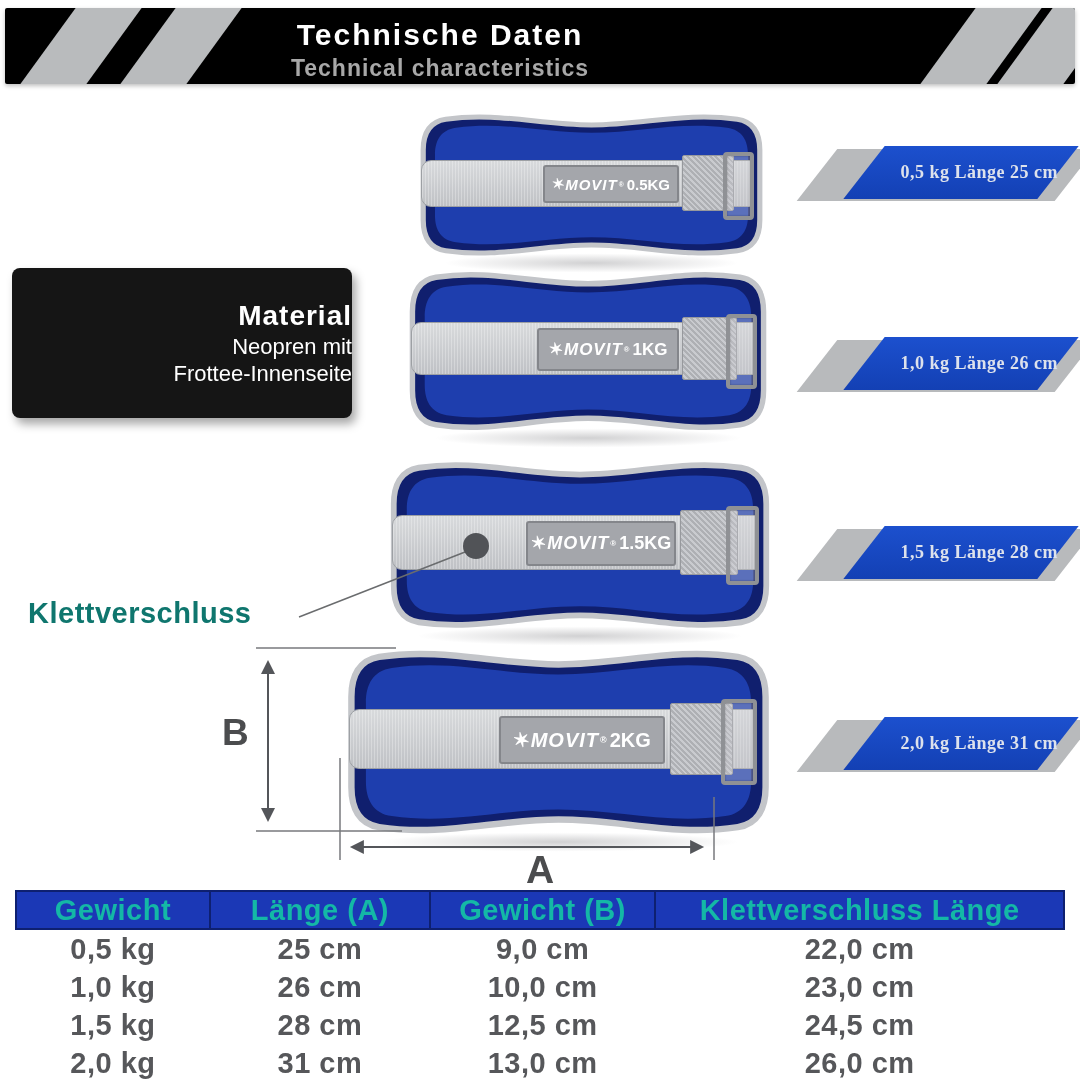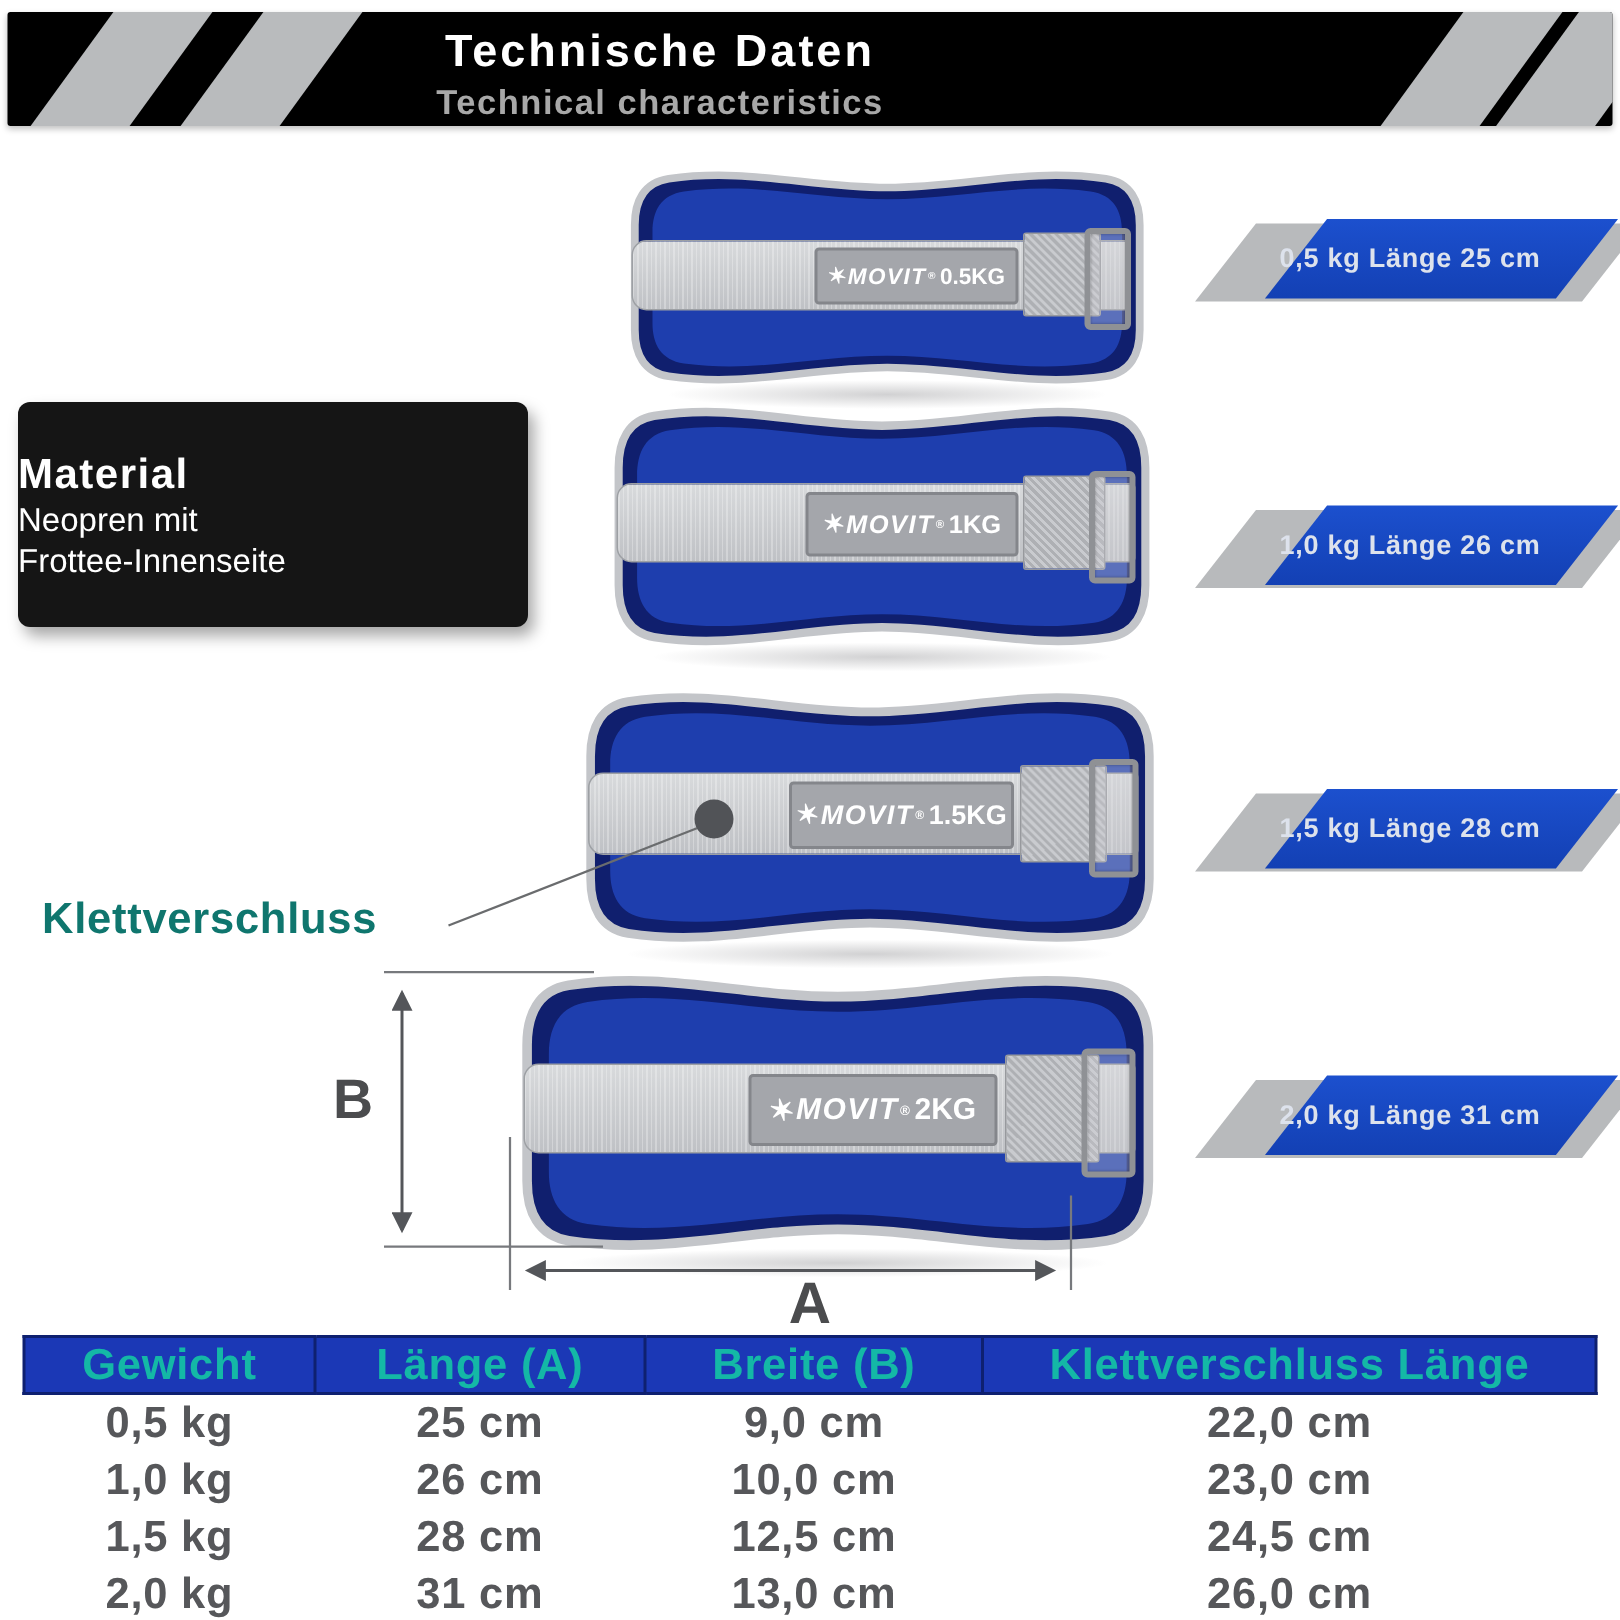--- a/index.html
+++ b/index.html
@@ -30,21 +30,21 @@
   }
   .header-subtitle{
     color:#a8a8a8;font-size:23px;font-weight:bold;letter-spacing:1px;line-height:32px;
   }
   
   .material-box{
     position:absolute;left:12px;top:268px;width:340px;height:150px;
     background:#151515;border-radius:8px;
     box-shadow:4px 6px 10px rgba(0,0,0,.35);
     display:flex;flex-direction:column;justify-content:center;
-    text-align:left;color:#fff;
+    text-align:right;color:#fff;
   }
   .material-title{font-size:28px;font-weight:bold;letter-spacing:1px;line-height:34px}
   .material-line{font-size:22px;font-weight:normal;line-height:27px}
   
   .cuff{position:absolute}
   .c1{left:418px;top:110px;width:347px;height:150px}
   .c2{left:407px;top:267px;width:362px;height:168px}
   .c3{left:388px;top:457px;width:384px;height:176px}
   .c4{left:345px;top:645px;width:427px;height:194px}
   .cuff .ground-shadow{
@@ -92,22 +92,22 @@
   .banner-gray{
     position:absolute;left:22px;top:4px;width:258px;height:52px;
     background:#b8babc;transform:skewX(-38deg);
   }
   .banner-blue{
     position:absolute;left:69px;top:1px;width:194px;height:53px;
     background:linear-gradient(180deg,#1c50ce,#1340b4);transform:skewX(-38deg);
   }
   .banner-text{
     position:absolute;left:58px;top:1px;width:205px;height:53px;
-    line-height:53px;text-align:left;
-    color:#dde2ec;font-size:18px;font-weight:bold;letter-spacing:.5px;
+    line-height:53px;text-align:right;
+    color:#dde2ec;font-size:18px;font-weight:bold;letter-spacing:.5px;font-family:Liberation Serif, serif;
   }
   
   .anno-svg{position:absolute;left:0;top:0;width:1080px;height:1080px;z-index:6;pointer-events:none}
   .klett-label{
     position:absolute;left:28px;top:597px;z-index:6;
     color:#0f766e;font-size:29px;font-weight:bold;letter-spacing:.5px;
   }
   .dim-label{position:absolute;z-index:6;color:#4b4c4e;font-weight:bold}
   .dim-b{left:222px;top:712px;font-size:37px}
   .dim-a{left:505px;top:848px;width:70px;text-align:center;font-size:39px}
@@ -260,21 +260,21 @@
     <colgroup>
         <col style="width:18.5%">
         <col style="width:21%">
         <col style="width:21.5%">
         <col style="width:39%">
       </colgroup>
     <thead>
       <tr>
         <th>Gewicht</th>
         <th>Länge (A)</th>
-        <th>Breite (B)</th>
+        <th>Gewicht (B)</th>
         <th>Klettverschluss Länge</th>
       </tr>
     </thead>
     <tbody>
       <tr>
         <td>0,5 kg</td>
         <td>25 cm</td>
         <td>9,0 cm</td>
         <td>22,0 cm</td>
       </tr>

